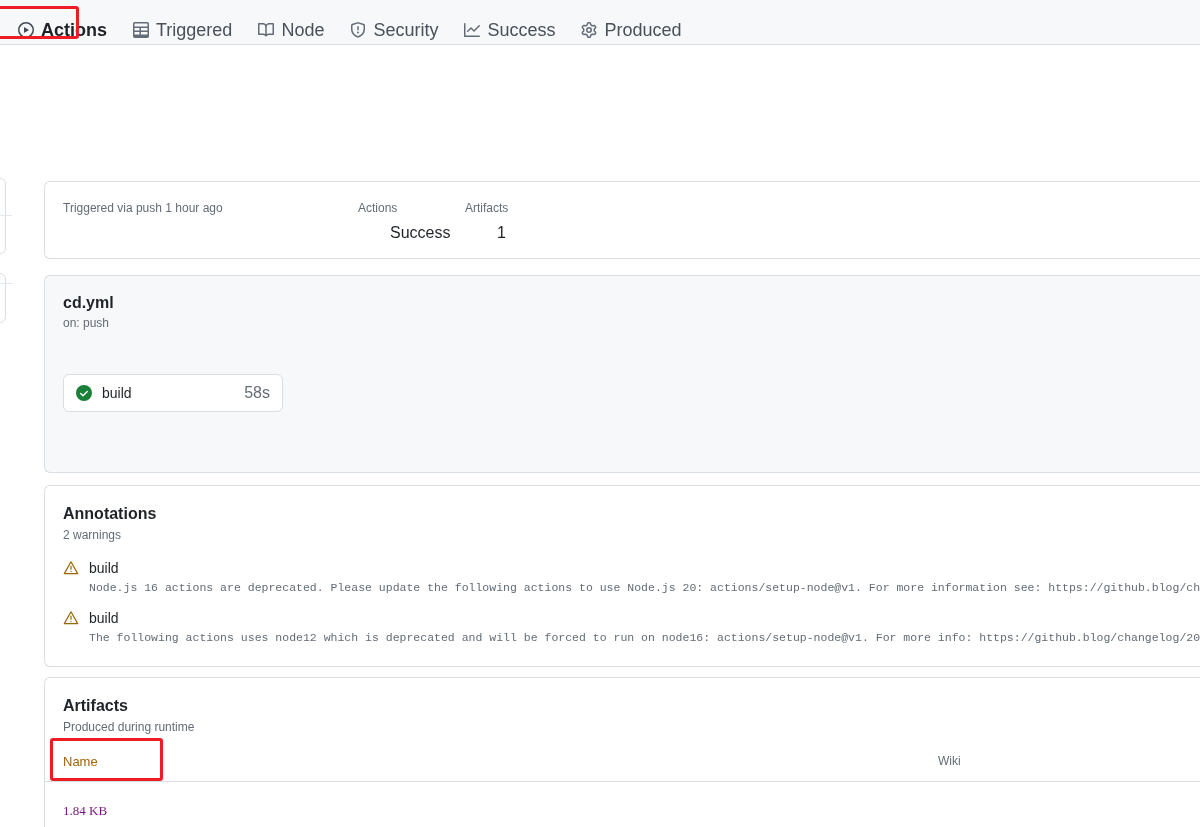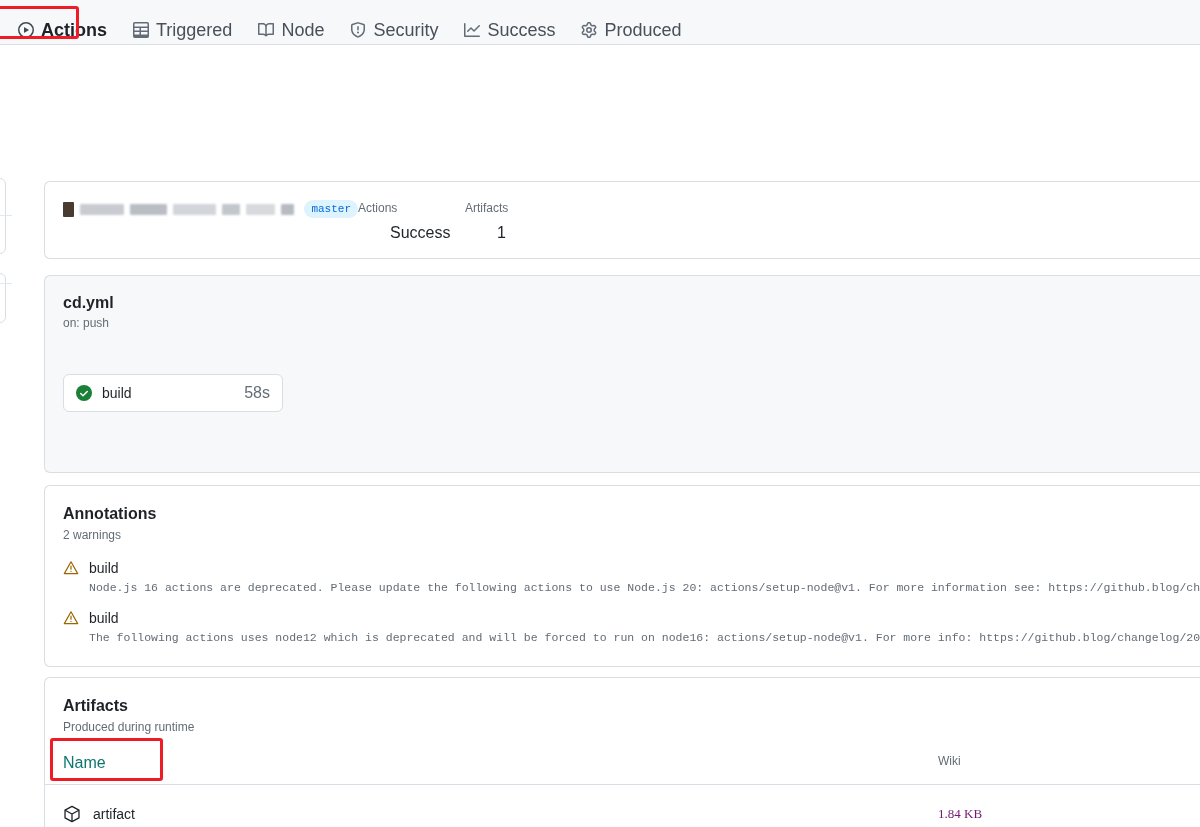--- a/index.html
+++ b/index.html
@@ -156,21 +156,21 @@
   }
 
   
   #card-artifacts { top: 632px; height: 160px; }
   .art-table-head {
     margin-top: 20px;
     padding: 0 0 12px 18px;
     display: flex;
     border-bottom: 1px solid #d8dee4;
   }
-  .col-name { width: 875px; font-size: 16px; color: #0f766e; }
+  .col-name { width: 875px; font-size: 13px; color: #a16207; }
   .col-size { font-size: 12px; color: #636c76; }
   .art-row {
     display: flex; align-items: center;
     padding: 0 0 0 18px;
     height: 58px;
     border-bottom: 1px solid #d8dee4;
   }
   .art-name-cell { width: 875px; display: flex; align-items: center; gap: 12px; }
   .pkg-ico { width: 18px; height: 18px; flex: 0 0 18px; color: #1f2328; }
   .art-name { font-size: 14px; color: #1f2328; cursor: pointer; }
@@ -244,30 +244,21 @@
 
   <div class="rail-frag" id="rail-frag-1"></div>
   <div class="rail-frag" id="rail-frag-2"></div>
   <div class="rail-line" id="rail-line-1"></div>
   <div class="rail-line" id="rail-line-2"></div>
 
   <div class="card" id="card-summary">
     <div class="summary-inner">
 
       <div class="summary-col-trigger">
-        <div class="commit-row">
-          <span class="avatar-blur"></span>
-          <span class="blur-chunk bc1"></span>
-          <span class="blur-chunk bc2"></span>
-          <span class="blur-chunk bc3"></span>
-          <span class="blur-chunk bc4"></span>
-          <span class="blur-chunk bc5"></span>
-          <span class="blur-chunk bc6"></span>
-          <span class="branch-badge">master</span>
-        </div>
+        <div class="sum-label">Triggered via push 1 hour ago</div>
       </div>
 
       <div class="summary-col">
         <div class="sum-label">Actions</div>
         <div class="sum-value">Success</div>
       </div>
 
 
       <div class="summary-col">
         <div class="sum-label">Artifacts</div>
@@ -339,29 +330,20 @@
       <div class="sect-title">Artifacts</div>
       <div class="sect-sub">Produced during runtime</div>
     </div>
 
     <div class="art-table-head">
       <div class="col-name">Name</div>
       <div class="col-size">Wiki</div>
     </div>
 
     <div class="art-row">
-      <div class="art-name-cell">
-        <span class="pkg-ico">
-          <svg viewBox="0 0 16 16" width="18" height="18" fill="none" stroke="currentColor" stroke-width="1.15">
-            <path d="M8 1.2 14.2 4.6v6.8L8 14.8 1.8 11.4V4.6L8 1.2Z" stroke-linejoin="round"></path>
-            <path d="M1.9 4.7 8 8.05l6.1-3.35M8 8.05v6.7" stroke-linejoin="round"></path>
-          </svg>
-        </span>
-        <span class="art-name">artifact</span>
-      </div>
       <div class="art-size">1.84 KB</div>
     </div>
   </div>
 
 </div>
 
 <div class="redbox" id="redbox-actions"></div>
 <div class="redbox" id="redbox-artifact"></div>
 
 </body></html>

